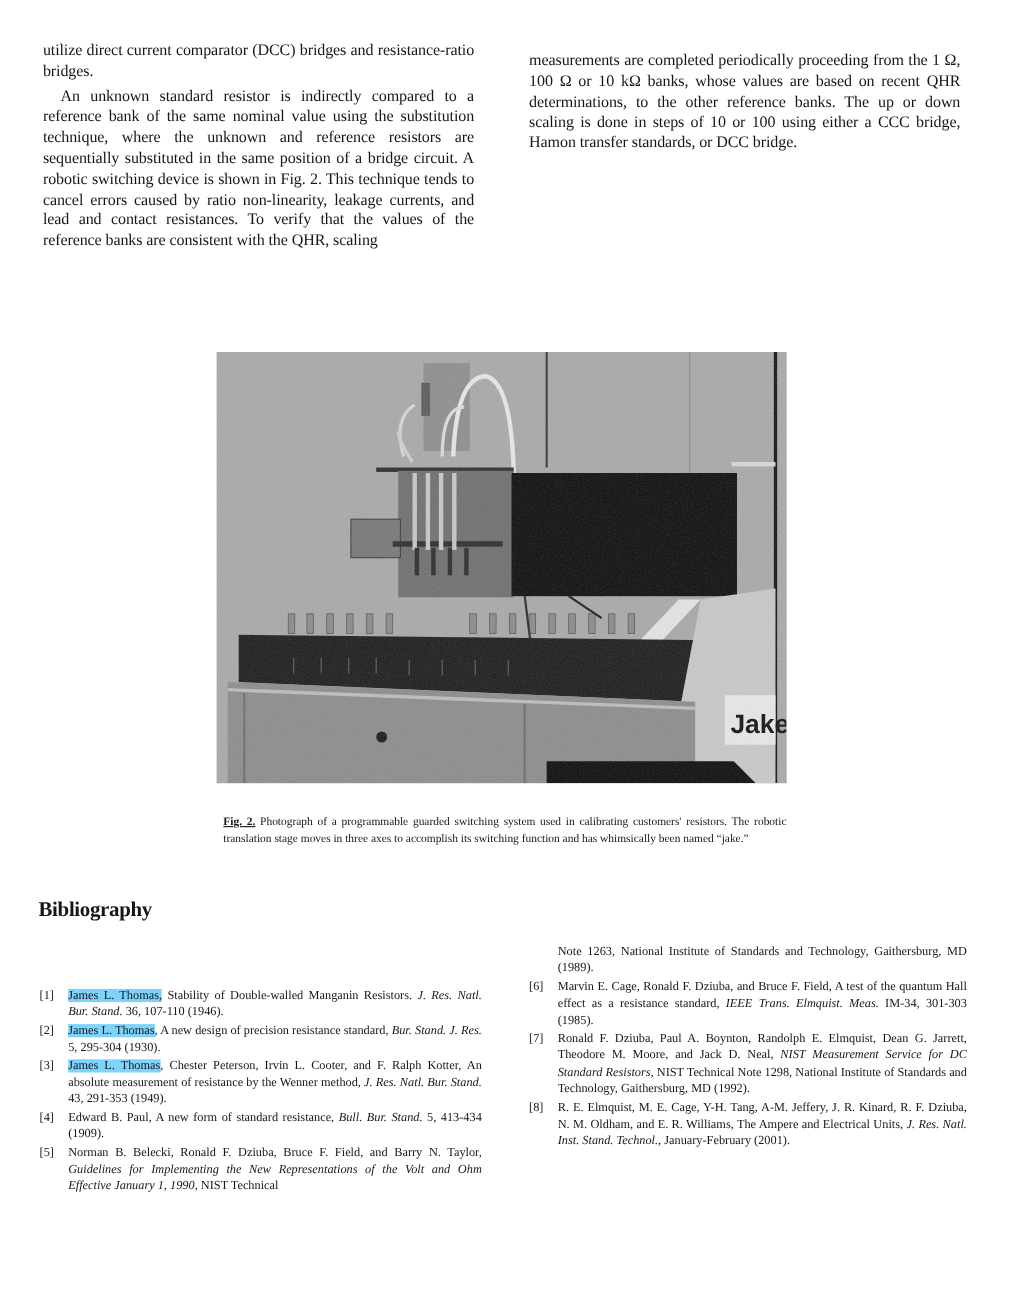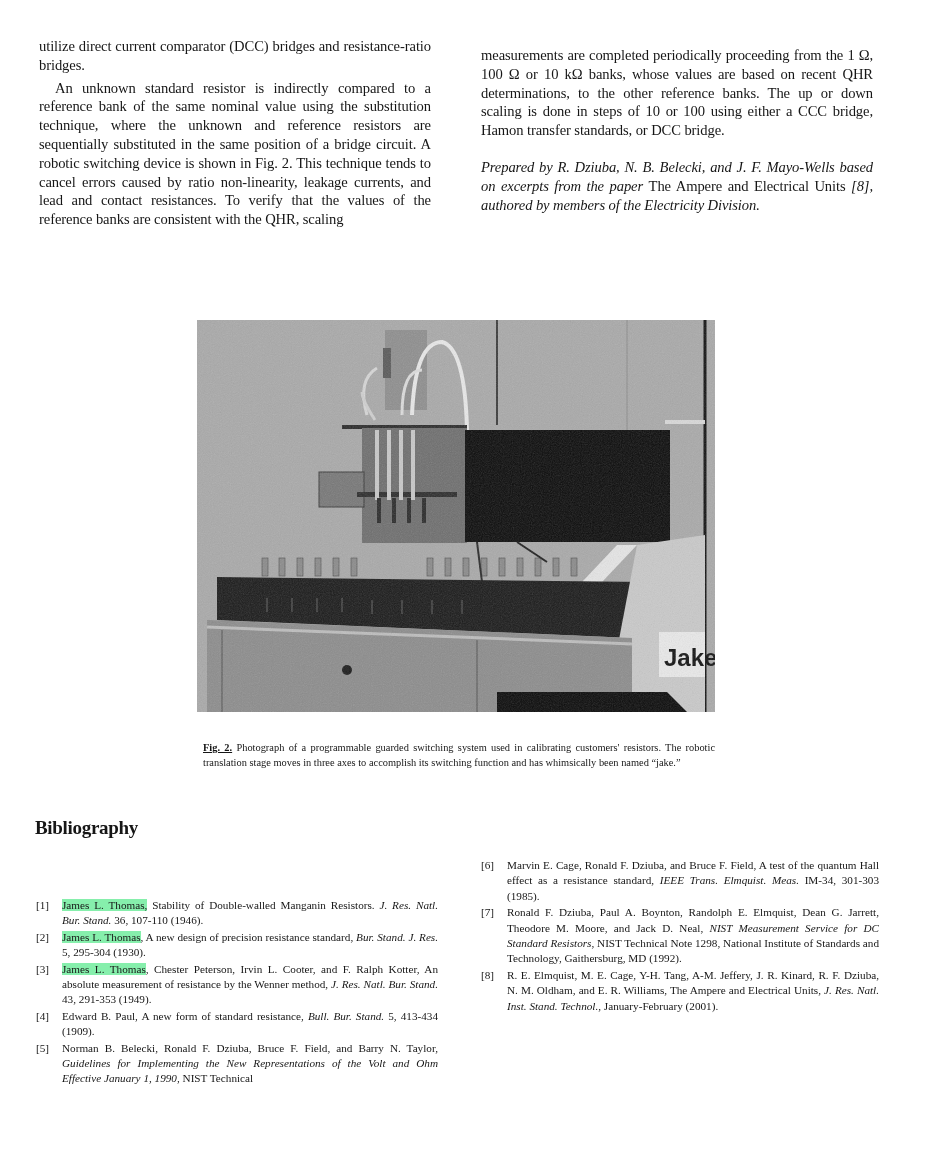--- a/index.html
+++ b/index.html
@@ -39,34 +39,33 @@
   }
   .bib-col {
     position: absolute; font-size: 11.2px; line-height: 15.4px;
     text-align: justify;
   }
   #bib-left { left: 36px; top: 898px; width: 402px; }
   #bib-right { left: 481px; top: 858px; width: 398px; }
   .ref { position: relative; padding-left: 26px; margin: 0 0 1px 0; }
   .ref .num { position: absolute; left: 0; top: 0; }
   .ref.cont { padding-left: 26px; }
-  .hl { background: #86efac; }
+  .hl { background: #7dd3fc; }
   .it { font-style: italic; }
 </style>
 </head>
 <body>
 
 <div class="col" id="col-left-top">
   <p>utilize direct current comparator (DCC) bridges and resistance-ratio bridges.</p>
   <p class="indent">An unknown standard resistor is indirectly compared to a reference bank of the same nominal value using the substitution technique, where the unknown and reference resistors are sequentially substituted in the same position of a bridge circuit. A robotic switching device is shown in Fig. 2. This technique tends to cancel errors caused by ratio non-linearity, leakage currents, and lead and contact resistances. To verify that the values of the reference banks are consistent with the QHR, scaling</p>
 </div>
 
 <div class="col" id="col-right-top">
   <p>measurements are completed periodically proceeding from the 1 Ω, 100 Ω or 10 kΩ banks, whose values are based on recent QHR determinations, to the other reference banks. The up or down scaling is done in steps of 10 or 100 using either a CCC bridge, Hamon transfer standards, or DCC bridge.</p>
-  <p class="credit"><span>Prepared by R. Dziuba, N. B. Belecki, and J. F. Mayo-Wells based on excerpts from the paper </span><span class="roman">The Ampere and Electrical Units</span><span> [8], authored by members of the Electricity Division.</span></p>
 </div>
 
 <div id="figure-photo" title="Photograph of programmable guarded switching system 'Jake'">
   <svg viewBox="0 0 518 392" preserveAspectRatio="none">
     <defs>
       <filter id="grain" x="0" y="0" width="100%" height="100%">
         <feTurbulence type="fractalNoise" baseFrequency="0.9" numOctaves="2" result="n"></feTurbulence>
         <feColorMatrix type="saturate" values="0"></feColorMatrix>
         <feComponentTransfer>
             <feFuncA type="table" tableValues="0 0.22"></feFuncA>
@@ -176,20 +175,23 @@
   </p>
   <p class="ref">
     <span class="num">[4]</span><span>Edward B. Paul, A new form of standard resistance, </span><span class="it">Bull. Bur. Stand.</span><span> 5, 413-434 (1909).</span>
   </p>
   <p class="ref">
     <span class="num">[5]</span><span>Norman B. Belecki, Ronald F. Dziuba, Bruce F. Field, and Barry N. Taylor, </span><span class="it">Guidelines for Implementing the New Representations of the Volt and Ohm Effective January 1, 1990</span><span>, NIST Technical</span>
   </p>
 </div>
 
 <div class="bib-col" id="bib-right">
+  <p class="ref cont">
+    <span>Note 1263, National Institute of Standards and Technology, Gaithersburg, MD (1989).</span>
+  </p>
   <p class="ref">
     <span class="num">[6]</span><span>Marvin E. Cage, Ronald F. Dziuba, and Bruce F. Field, A test of the quantum Hall effect as a resistance standard, </span><span class="it">IEEE Trans. Elmquist. Meas.</span><span> IM-34, 301-303 (1985).</span>
   </p>
   <p class="ref">
     <span class="num">[7]</span><span>Ronald F. Dziuba, Paul A. Boynton, Randolph E. Elmquist, Dean G. Jarrett, Theodore M. Moore, and Jack D. Neal, </span><span class="it">NIST Measurement Service for DC Standard Resistors</span><span>, NIST Technical Note 1298, National Institute of Standards and Technology, Gaithersburg, MD (1992).</span>
   </p>
   <p class="ref">
     <span class="num">[8]</span><span>R. E. Elmquist, M. E. Cage, Y-H. Tang, A-M. Jeffery, J. R. Kinard, R. F. Dziuba, N. M. Oldham, and E. R. Williams, The Ampere and Electrical Units, </span><span class="it">J. Res. Natl. Inst. Stand. Technol.</span><span>, January-February (2001).</span>
   </p>
 </div>

